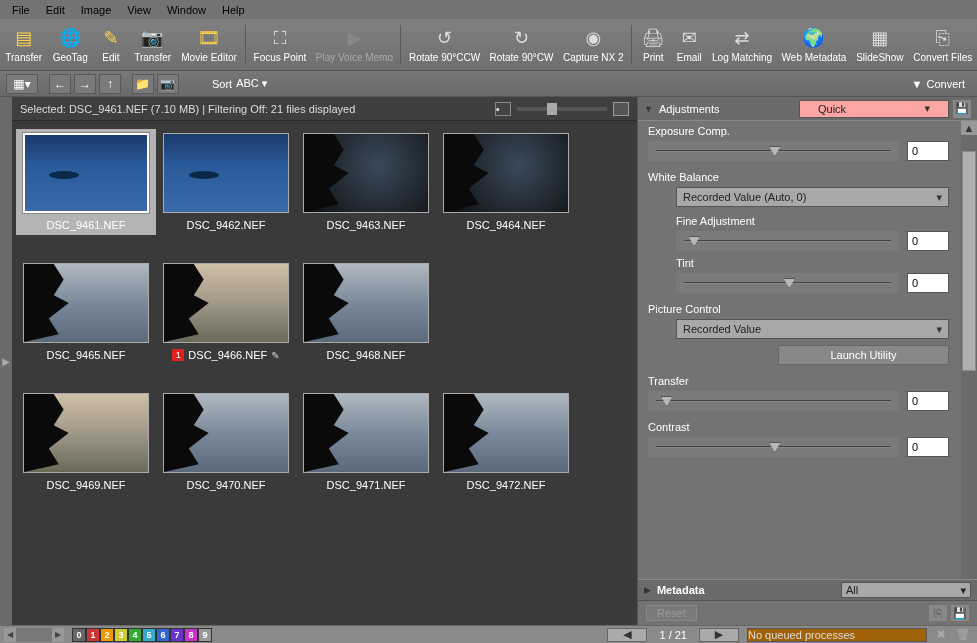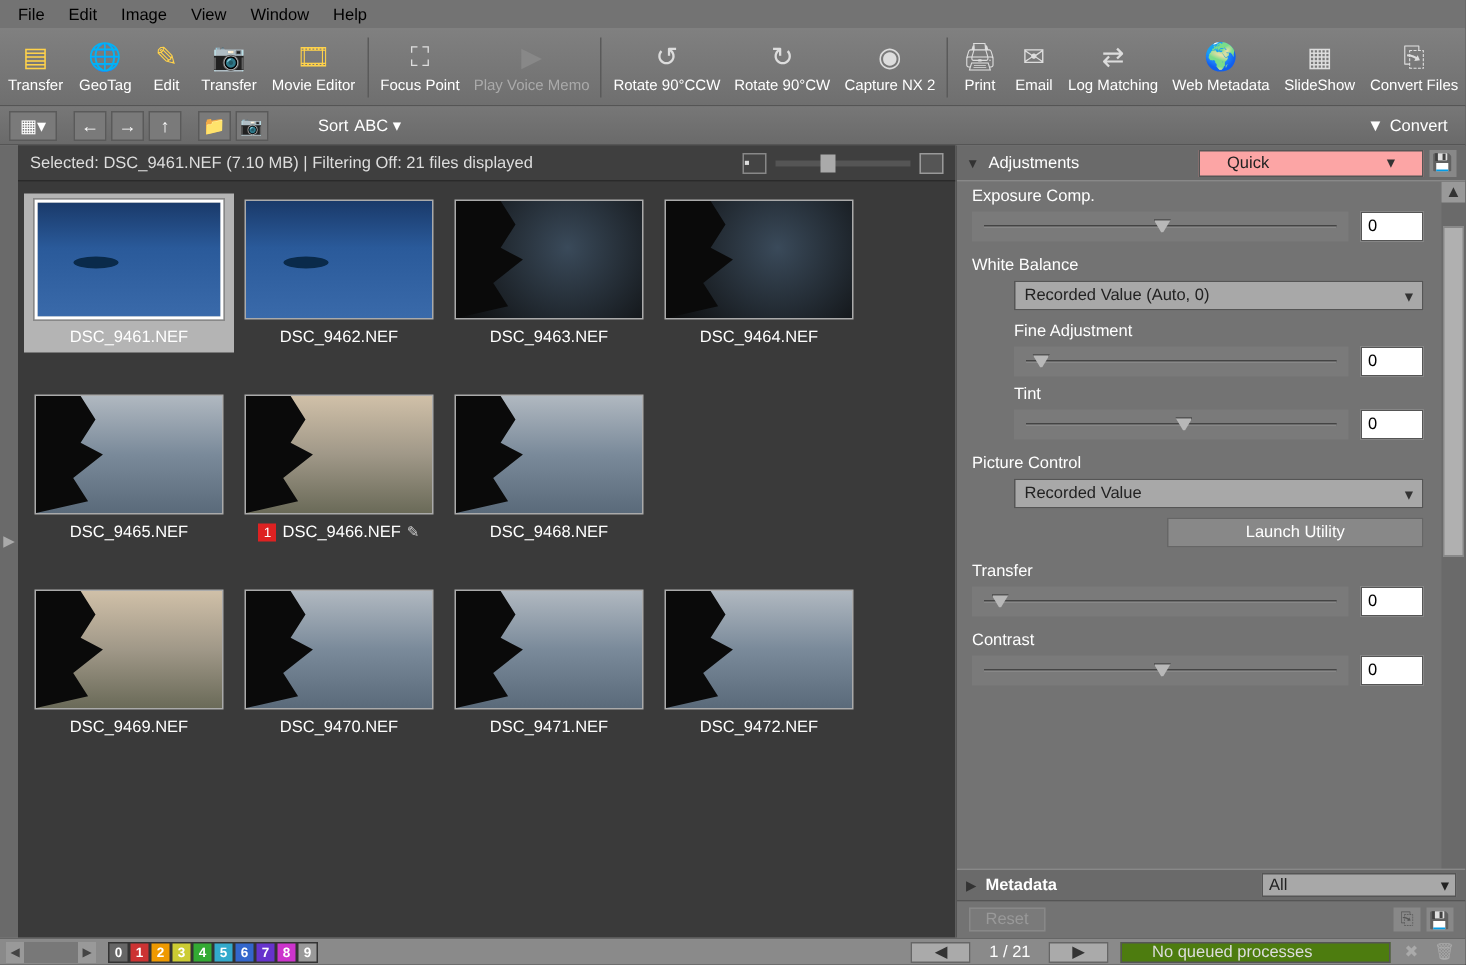--- a/index.html
+++ b/index.html
@@ -86,21 +86,21 @@
 .bottombar { height: 18px; background: #8a8a8a; display: flex; align-items: center; border-top: 1px solid #666; }
 .hscroll { width: 60px; height: 14px; background: #787878; margin: 0 4px; display: flex; }
 .hscroll .ha { width: 12px; background: #999; display: flex; align-items: center; justify-content: center; color: #444; font-size: 8px; }
 .hscroll .htrack { flex: 1; }
 .labels { display: flex; gap: 0; margin-left: 4px; }
 .lbl { width: 14px; height: 14px; border: 1px solid #333; display: flex; align-items: center; justify-content: center; font-size: 9px; color: #fff; font-weight: bold; }
 .pager { margin-left: auto; display: flex; align-items: center; gap: 4px; margin-right: 8px; }
 .pager-btn { width: 40px; height: 14px; background: #aaa; border: 1px solid #666; display: flex; align-items: center; justify-content: center; color: #333; }
 .pager-txt { color: #fff; padding: 0 8px; }
 .queue { display: flex; align-items: center; gap: 6px; margin-right: 6px; }
-.queue-box { width: 180px; height: 14px; background: #4d7c0f; border: 1px solid #555; color: #ddd; padding: 0 20px; display: flex; align-items: center; }
+.queue-box { width: 180px; height: 14px; background: #a16207; border: 1px solid #555; color: #ddd; padding: 0 0; display: flex; align-items: center; }
 .qicon { width: 16px; height: 14px; display: flex; align-items: center; justify-content: center; color: #aaa; }
 
 
 .img-blue-fog { background: linear-gradient(#1a3a6a, #2a5a9a 40%, #3a6aaa); }
 .img-dark-tree { background: radial-gradient(circle at 60% 40%, #3a4a5a, #0a0a0a); }
 .img-lake { background: linear-gradient(#b0b8c0, #7a8a9a 50%, #5a6a7a); }
 .img-lake-warm { background: linear-gradient(#d0c0a8, #a09888 50%, #6a6a58); }
 .tree-sil { position: absolute; top: 0; left: 0; width: 40%; height: 100%; background: #0a0a0a; clip-path: polygon(0 0, 60% 0, 80% 20%, 60% 40%, 90% 50%, 50% 70%, 70% 90%, 0 100%); }
 .island { position: absolute; top: 48%; left: 20%; width: 30px; height: 8px; background: #0a2a4a; border-radius: 50%; }
 </style>

